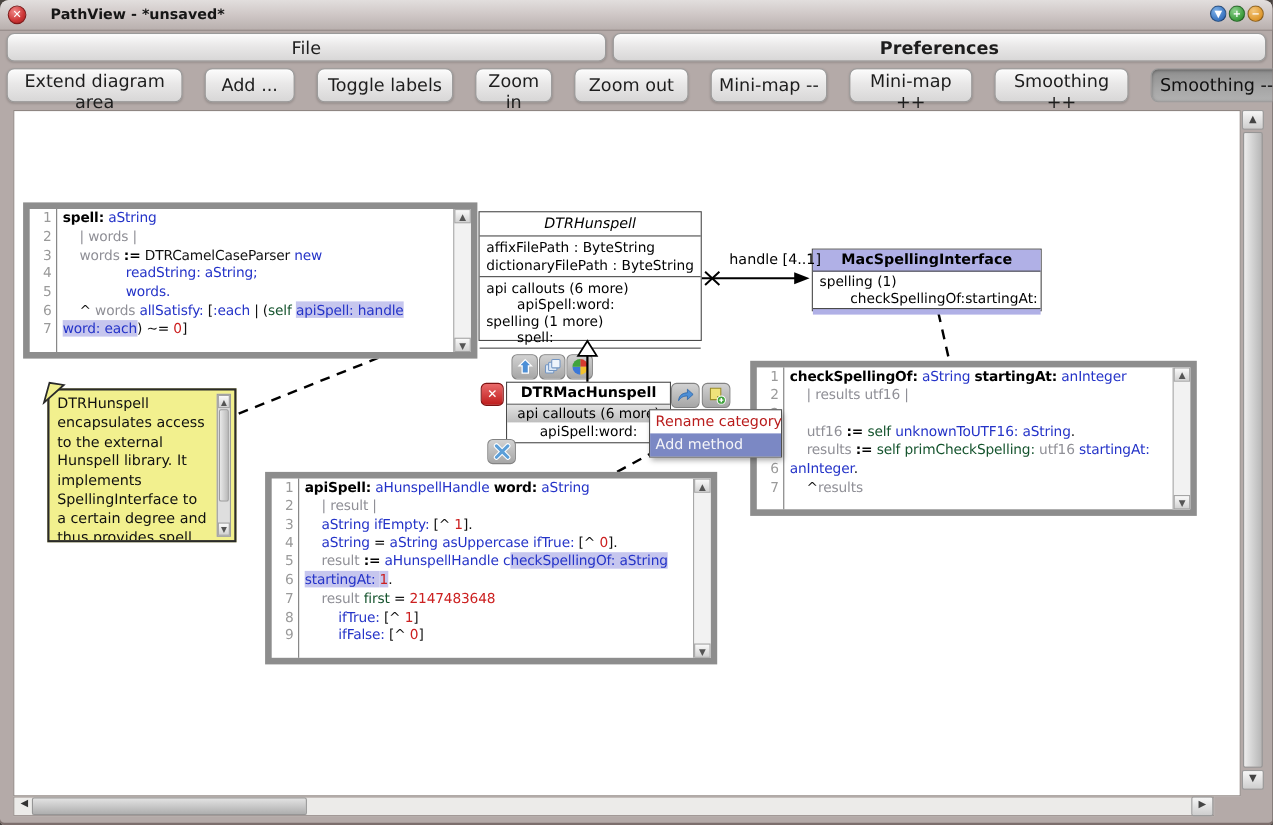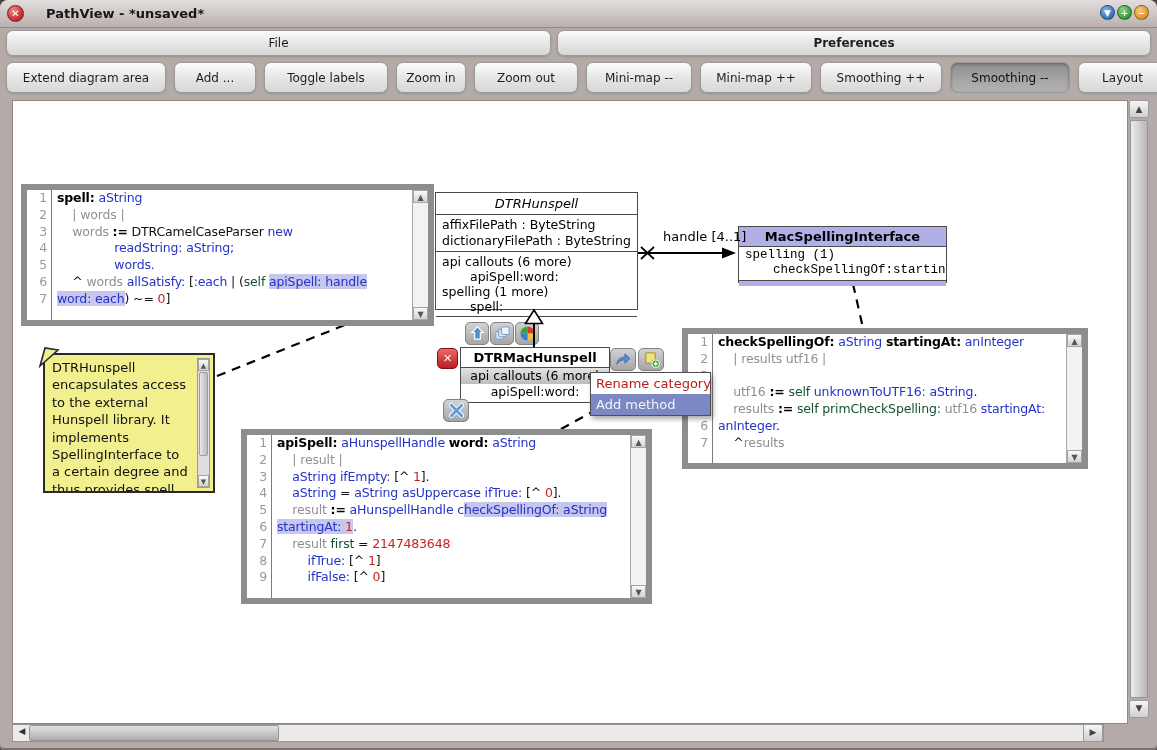--- a/index.html
+++ b/index.html
@@ -16,25 +16,25 @@
   .tb-title{margin-left:46px;font-size:13px;font-weight:bold;color:#161616;}
   .tb-right{position:absolute;right:8px;top:5px;display:flex;gap:2px;}
   .tb-circle{width:15px;height:15px;border-radius:50%;color:#fff;font-size:9px;font-weight:bold;
              display:flex;align-items:center;justify-content:center;border:1px solid rgba(0,0,0,.35);box-sizing:border-box;}
   .tb-blue{background:radial-gradient(circle at 35% 30%,#7fb2e8,#3d78c3 65%,#27559c);}
   .tb-green{background:radial-gradient(circle at 35% 30%,#8fd28f,#3f9e3f 65%,#2a7a2a);}
   .tb-orange{background:radial-gradient(circle at 35% 30%,#f3c77e,#e09a30 65%,#b4761d);}
   
   .big-btn,.tool-btn{position:absolute;height:26px;border-radius:7px;border:1px solid #9a9a9a;
        background:linear-gradient(#fcfcfc,#e9e8e8 45%,#d8d7d7);font-family:"DejaVu Sans",sans-serif;
-       font-size:12px;color:#1d1d1d;box-shadow:0 1px 1px rgba(255,255,255,.6) inset,0 1px 2px rgba(0,0,0,.15);
+       font-size:16px;color:#1d1d1d;box-shadow:0 1px 1px rgba(255,255,255,.6) inset,0 1px 2px rgba(0,0,0,.15);
        cursor:default;}
   #btn-file{left:6px;top:30px;width:545px;}
   #btn-prefs{left:557px;top:30px;width:594px;font-weight:bold;}
-  #toolbar{position:absolute;left:6px;top:62px;width:1145px;height:31px;display:flex;gap:8px;}
+  #toolbar{position:absolute;left:6px;top:62px;width:1145px;height:31px;display:flex;gap:20px;}
   #toolbar .tool-btn{position:static;height:31px;flex:0 0 auto;}
   #toolbar .tool-btn.pressed{background:linear-gradient(#8e8e8e,#a6a6a6 60%,#b2b2b2);
        box-shadow:inset 0 1px 3px rgba(0,0,0,.35);color:#101010;}
   
   #canvas{position:absolute;left:12px;top:100px;width:1114px;height:622px;background:#ffffff;
           border:1px solid #8f8682;box-sizing:content-box;overflow:hidden;}
   #edges,#edges2{position:absolute;left:0;top:0;pointer-events:none;}
   #edges{z-index:1;} #edges2{z-index:4;}
   
   .codebox{position:absolute;border:6px solid #8d8d8d;background:#fff;display:flex;z-index:2;
@@ -62,21 +62,21 @@
   .cb-title{text-align:center;padding:3px 2px;border-bottom:1px solid #4a4a4a;font-size:13px;}
   .cb-sec{padding:2px 0 2px 6px;border-bottom:1px solid #4a4a4a;}
   .cb-line{line-height:16px;white-space:nowrap;overflow:hidden;}
   .cb-m{line-height:15px;white-space:nowrap;overflow:hidden;}
   .cb-ind{padding-left:28px;}
   #box-hunspell{left:422px;top:91px;width:203px;height:118px;box-sizing:border-box;}
   #box-hunspell .cb-title{font-style:italic;}
   #box-hunspell .cb-methods{padding:2px 0 2px 6px;border-bottom:1px solid #4a4a4a;}
   #box-maciface{left:725px;top:125px;width:209px;height:57px;box-sizing:border-box;}
   #box-maciface .cb-title{font-weight:bold;background:#b0b0e6;padding:2px;}
-  #box-maciface .cb-m{line-height:15px;font-family:Liberation Mono, monospace;}
+  #box-maciface .cb-m{line-height:15px;}
   #mi-strip{height:5px;background:#b0b0e6;border-top:1px solid #4a4a4a;}
   #box-machun{left:447px;top:246px;width:150px;height:56px;box-sizing:border-box;z-index:3;}
   #box-machun .cb-title{font-weight:bold;padding:2px;}
   .mh-row{line-height:16px;text-align:center;white-space:nowrap;overflow:hidden;}
   .mh-sel{background:linear-gradient(#e3e3e3,#bdbdbd);}
   
   .icon-btn{position:absolute;width:24px;height:23px;border-radius:5px;border:1px solid #838383;
             background:linear-gradient(#d2d2d2,#a6a6a6);display:flex;align-items:center;justify-content:center;
             z-index:3;box-sizing:border-box;}
   .icon-btn svg{width:17px;height:17px;display:block;}

